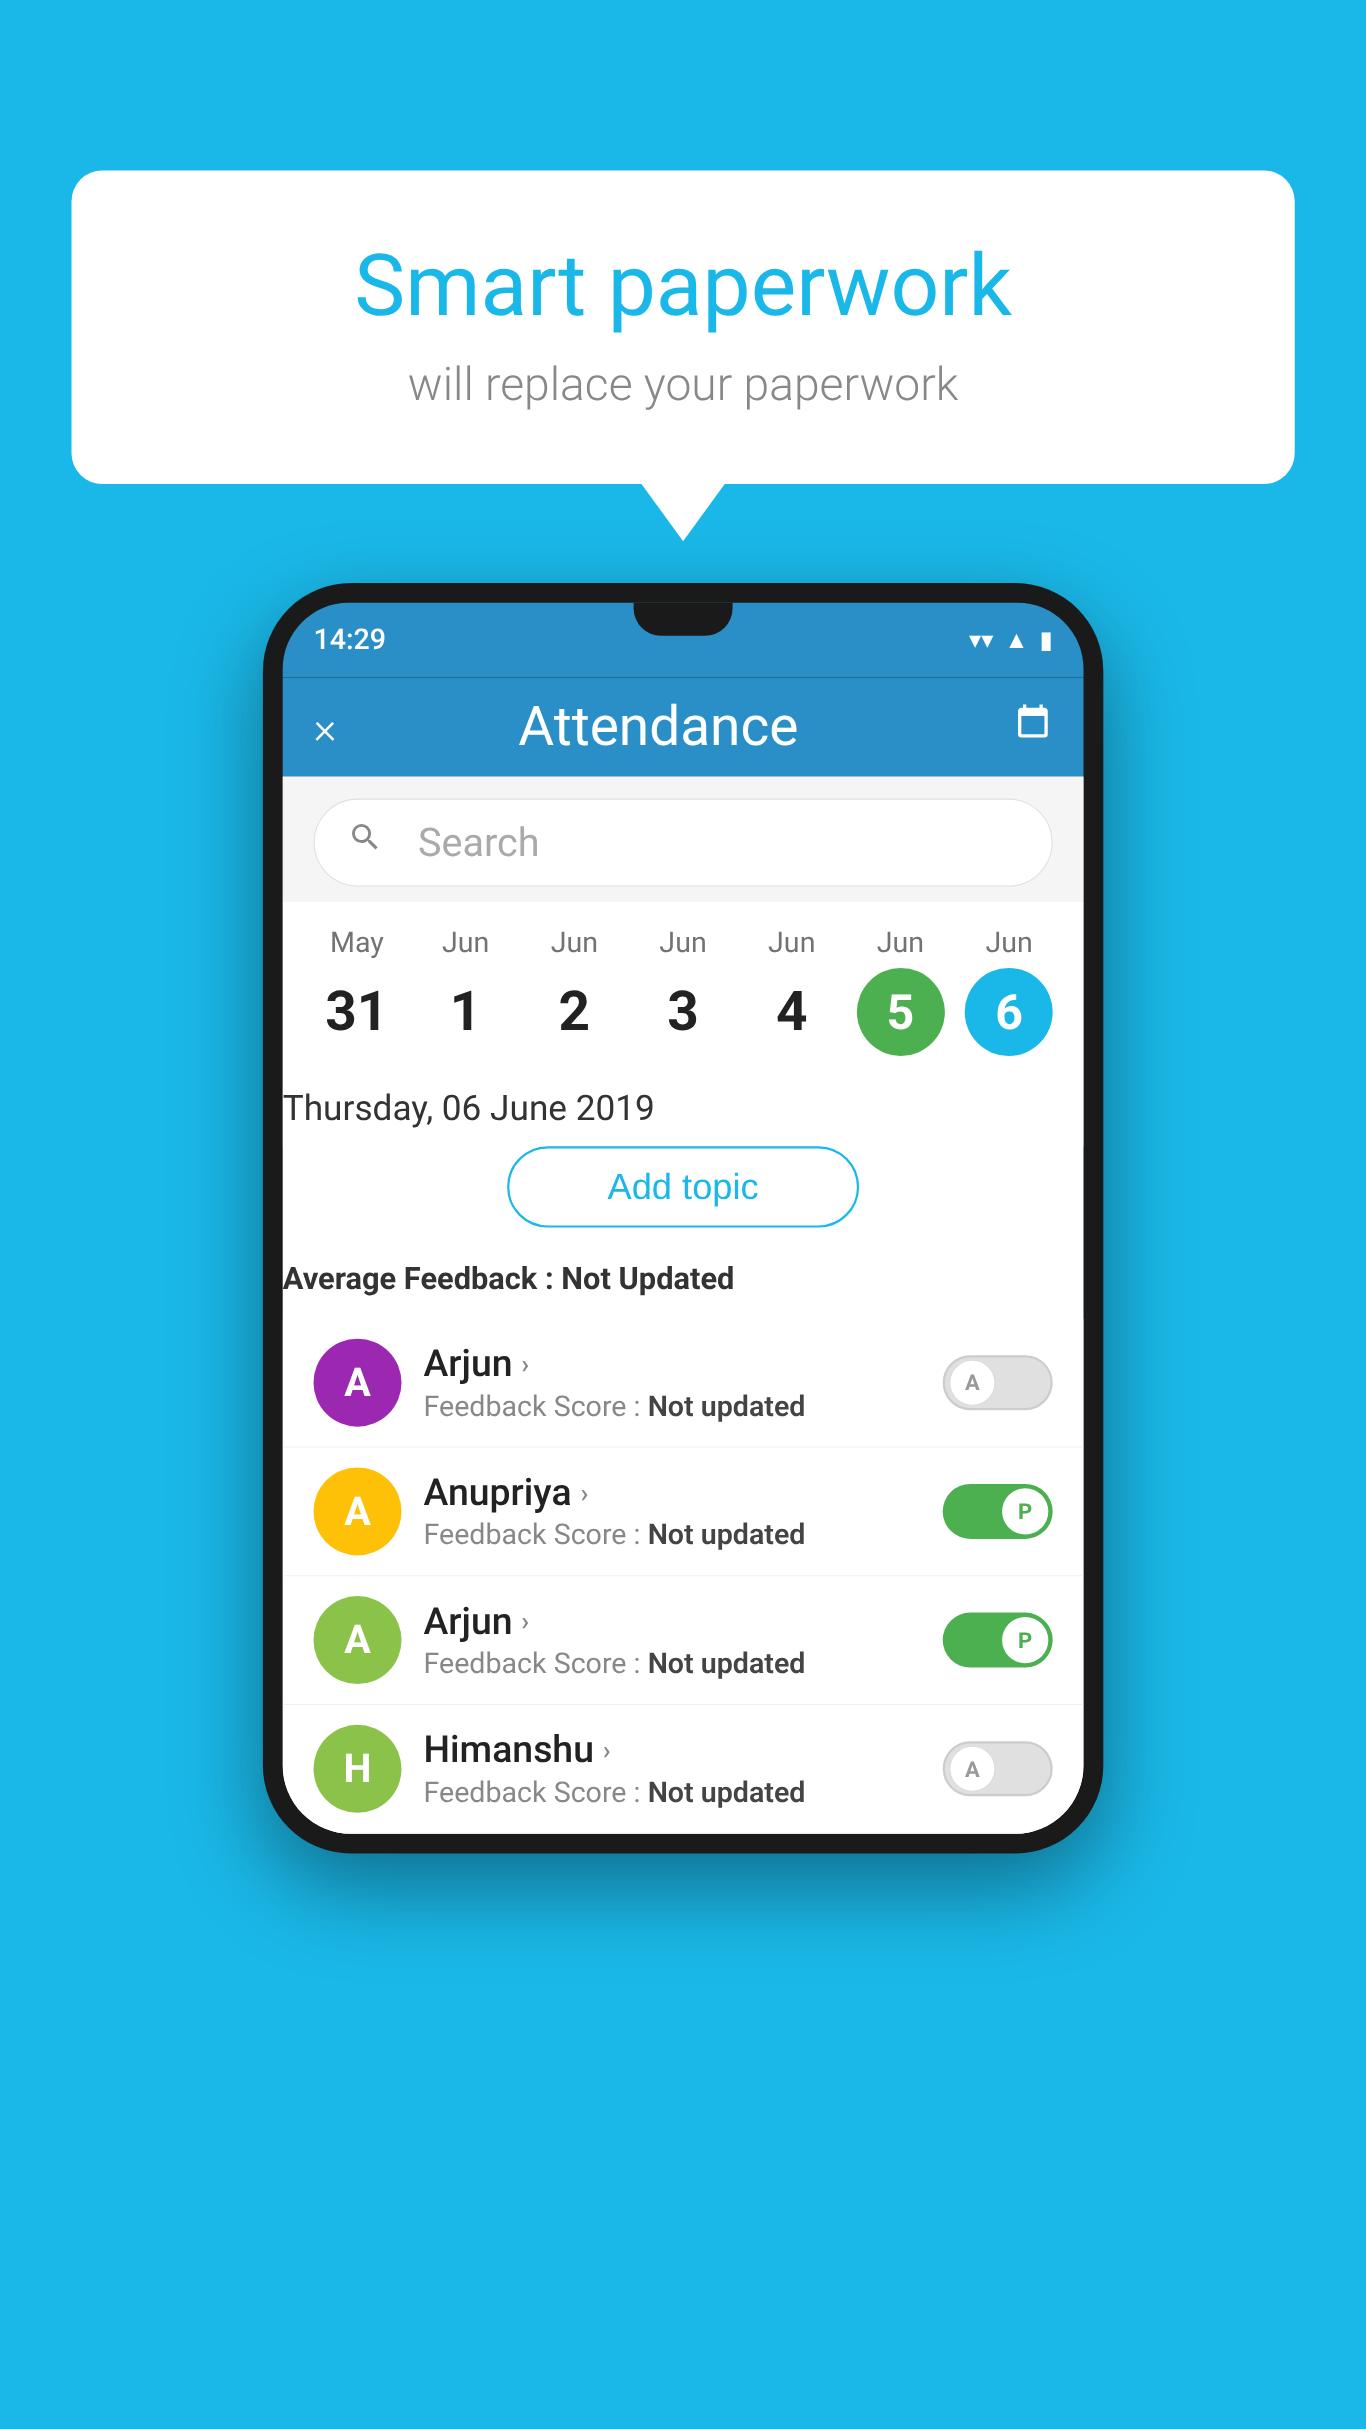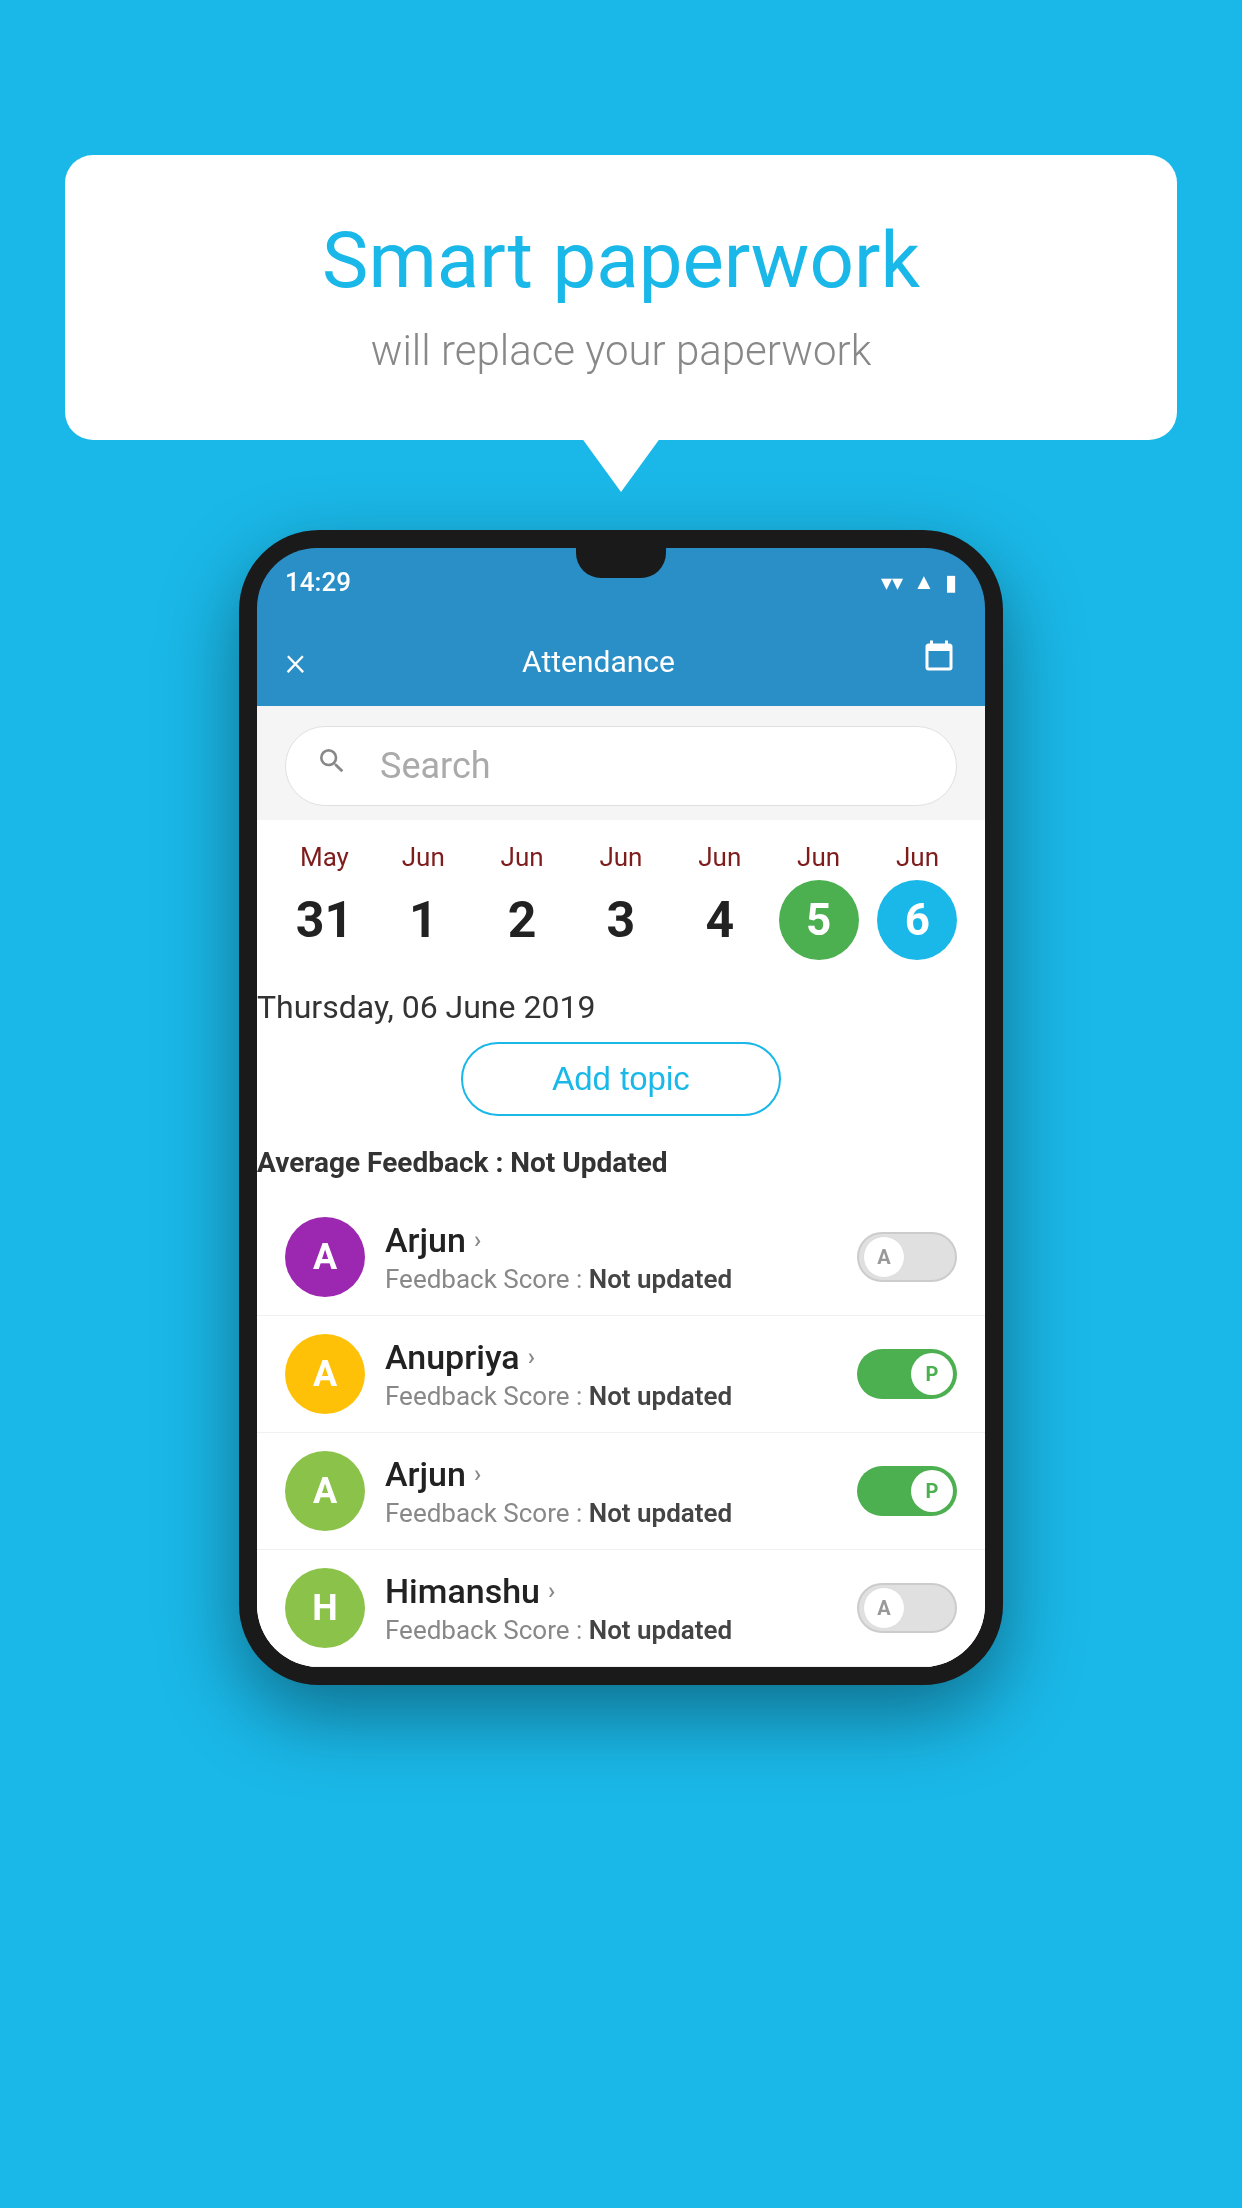--- a/index.html
+++ b/index.html
@@ -126,21 +126,21 @@
 
     .app-bar-close {
       color: white;
       font-size: 40px;
       font-weight: 300;
       cursor: pointer;
     }
 
     .app-bar-title {
       color: white;
-      font-size: 30px;
+      font-size: 50px;
       font-weight: 400;
       flex: 1;
       text-align: center;
       margin-left: -30px;
     }
 
     .app-bar-calendar {
       color: white;
       font-size: 36px;
     }
@@ -188,21 +188,21 @@
 
     .date-item {
       display: flex;
       flex-direction: column;
       align-items: center;
       min-width: 80px;
     }
 
     .date-month {
       font-size: 26px;
-      color: #7f1d1d;
+      color: #737373;
       margin-bottom: 8px;
     }
 
     .date-num {
       font-size: 50px;
       font-weight: 700;
       color: #222;
       width: 80px;
       height: 80px;
       display: flex;

